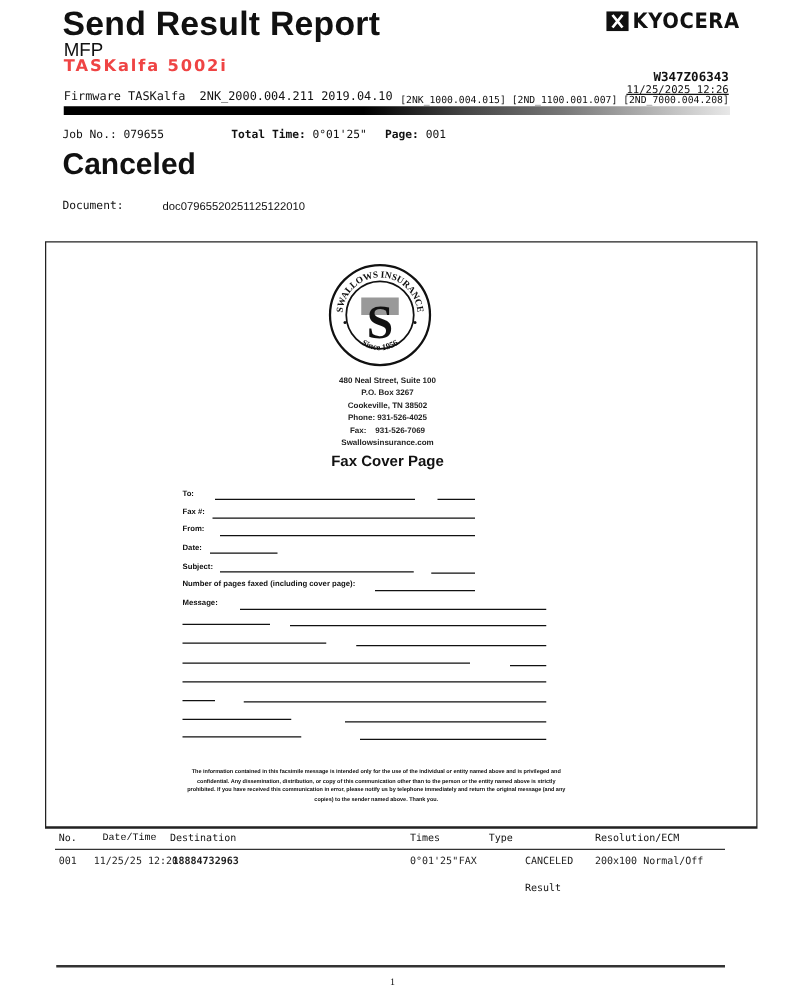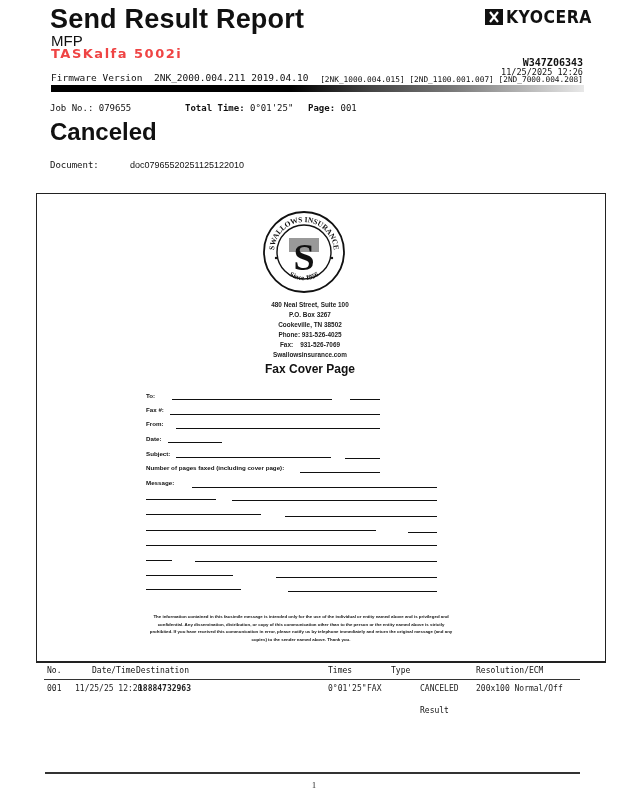--- a/index.html
+++ b/index.html
@@ -7,21 +7,21 @@
   .abs { position:absolute; }
   .mono { font-family:"DejaVu Sans Mono", "Liberation Mono", monospace; }
   .title { left:50px; top:4px; font-size:27px; font-weight:bold; letter-spacing:0.2px; }
   .subtitle { left:51px; top:32px; font-size:15px; }
   .model { left:51px; top:46px; font-size:13px; color:#ef4444; letter-spacing:1.5px; font-family:"DejaVu Sans", sans-serif; font-weight:bold; }
   .firmware { left:51px; top:72px; font-size:9.5px; }
   .logo { left:485px; top:7px; display:flex; align-items:center; gap:3px; }
   .logo-mark { width:18px; height:16px; position:relative; }
   .logo-text { font-family:"DejaVu Sans", sans-serif; font-size:17px; font-weight:bold; letter-spacing:0.5px; transform:scaleX(0.92); transform-origin:left; }
   .serial { right:52px; top:57px; font-size:10px; font-weight:bold; text-align:right; }
-  .datetime { right:52px; top:67px; font-size:8.5px; text-align:center; }
+  .datetime { right:52px; top:67px; font-size:8.5px; text-align:center;text-decoration:underline; }
   .modules { right:52px; top:75px; font-size:7.8px; text-align:right; }
   .barcode-bar { left:51px; top:85px; width:533px; height:7px;
      background:linear-gradient(90deg,#000 0%,#000 45%,#444 60%,#777 75%,#bbb 90%,#e8e8e8 100%); }
   .meta { top:103px; font-size:9px; }
   .status { left:50px; top:118px; font-size:24px; font-weight:bold; }
   .doc-label { left:50px; top:160px; font-size:9px; }
   .doc-value { left:130px; top:160px; font-size:9px; }
   .frame { left:36px; top:193px; width:568px; height:467px; border:1.5px solid #222; border-bottom-width:2px; }
   .seal { left:262px; top:210px; width:84px; height:84px; }
   .addr { left:200px; top:300px; width:220px; text-align:center; font-size:6.4px; line-height:10px; font-weight:bold; color:#222; }
@@ -34,21 +34,21 @@
   .hline { height:1px; background:#333; }
   .pagenum { left:312px; top:781px; font-size:8px; font-family:"Liberation Serif", serif; }
 </style>
 </head>
 <body>
 
 <div class="abs title">Send Result Report</div>
 <div class="abs subtitle">MFP</div>
 <div class="abs model">TASKalfa 5002i</div>
 <div class="abs firmware mono">
-  <span>Firmware Version</span>&nbsp;
+  <span>Firmware TASKalfa</span>&nbsp;
   <span>2NK_2000.004.211 2019.04.10</span>
 </div>
 
 <div class="abs logo">
   <svg class="logo-mark" viewBox="0 0 18 16" width="18" height="16">
     <rect x="0" y="0" width="18" height="16" fill="#111"></rect>
     <path d="M5 3 L9 8 L5 13 M13 3 L9 8 L13 13" stroke="#fff" stroke-width="2.2" fill="none"></path>
   </svg>
   <span class="logo-text">KYOCERA</span>
 </div>
@@ -141,21 +141,21 @@
 <div class="abs line" style="left:146px; top:560px; width:26px;"></div>
 <div class="abs line" style="left:195px; top:561px; width:242px;"></div>
 <div class="abs line" style="left:146px; top:575px; width:87px;"></div>
 <div class="abs line" style="left:276px; top:577px; width:161px;"></div>
 <div class="abs line" style="left:146px; top:589px; width:95px;"></div>
 <div class="abs line" style="left:288px; top:591px; width:149px;"></div>
 
 <div class="abs disclaimer">The information contained in this facsimile message is intended only for the use of the individual or entity named above and is privileged and confidential. Any dissemination, distribution, or copy of this communication other than to the person or the entity named above is strictly prohibited. If you have received this communication in error, please notify us by telephone immediately and return the original message (and any copies) to the sender named above. Thank you.</div>
 
 <div class="abs th mono" style="left:47px;">No.</div>
-<div class="abs th mono" style="left:92px;">Date/Time</div>
+<div class="abs th mono" style="left:82px;font-family:Liberation Mono, monospace;">Date/Time</div>
 <div class="abs th mono" style="left:136px;">Destination</div>
 <div class="abs th mono" style="left:328px;">Times</div>
 <div class="abs th mono" style="left:367px;margin-left:24px;">Type</div>
 <div class="abs th mono" style="left:420px;margin-top:40px;">Result</div>
 <div class="abs th mono" style="left:476px;">Resolution/ECM</div>
 <div class="abs hline" style="left:44px; top:679px; width:536px;"></div>
 
 <div class="abs td mono" style="left:47px;">001</div>
 <div class="abs td mono" style="left:75px;">11/25/25 12:20</div>
 <div class="abs td mono" style="left:138px; font-weight:bold;">18884732963</div>

